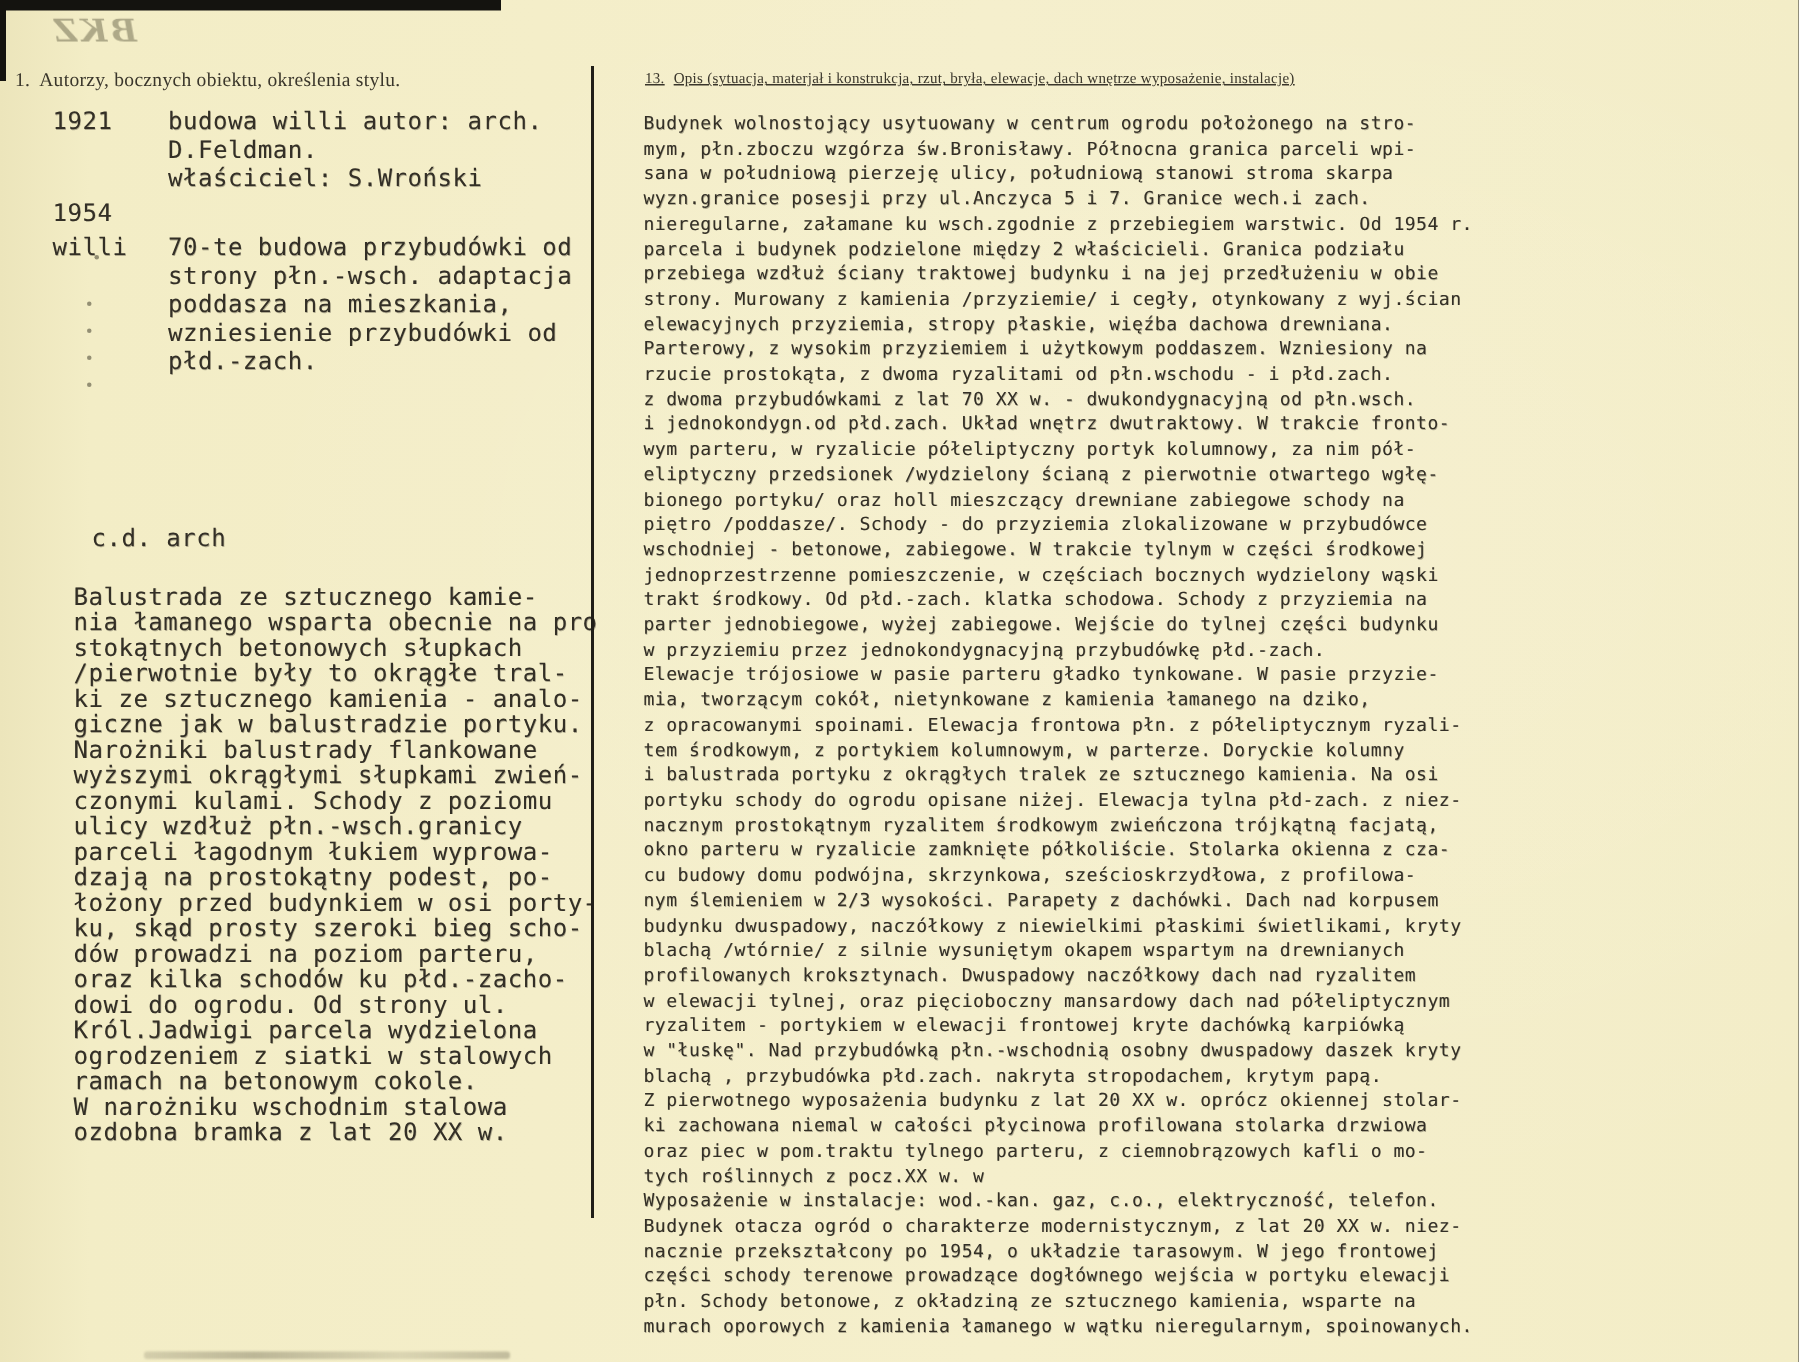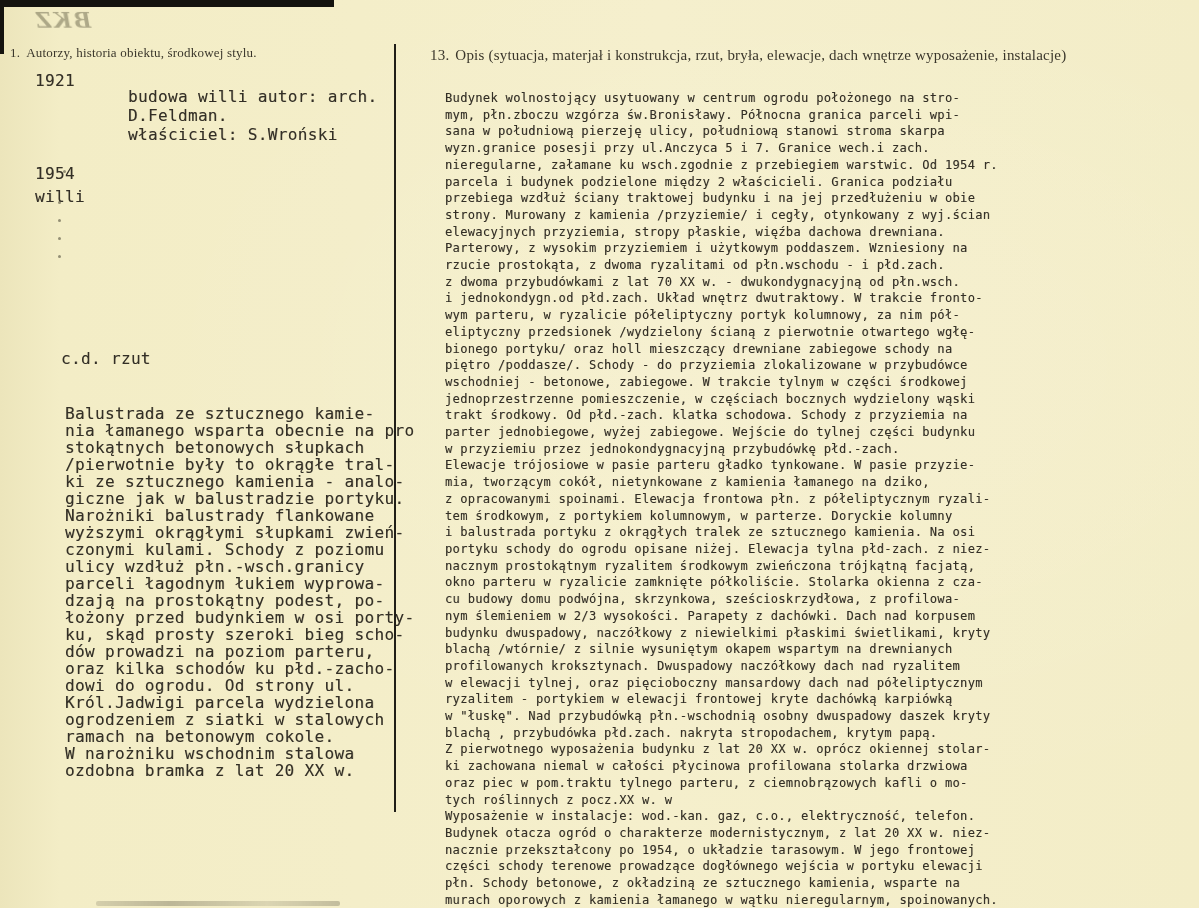--- a/index.html
+++ b/index.html
@@ -29,25 +29,25 @@
     filter:blur(0.5px);
     letter-spacing:2px;
   }
   
   .sec-header{
     position:absolute;
     font-family:"Liberation Serif","DejaVu Serif",serif;
     font-size:13px;color:#3a362b;letter-spacing:0.2px;white-space:nowrap;
   }
   .hdr-left{left:10px;top:45px;}
-  .hdr-right{left:430px;top:47px;font-size:15px;}
+  .hdr-right{left:430px;top:47px;font-size:10px;text-decoration:underline;}
   .sec-num{margin-right:6px;}
   
   .tw{color:#332f26;text-shadow:0.4px 0.4px 0 rgba(51,47,38,0.35);}
-  pre{margin:16px;font-family:inherit;white-space:pre;}
+  pre{margin:0;font-family:inherit;white-space:pre;}
   
   .history{position:absolute;left:35px;top:71px;font-size:16px;letter-spacing:0.35px;}
   .history .entry{display:flex;margin-bottom:4px;gap:24px;}
   .history .date{display:inline-block;width:53px;line-height:19px;flex:0 0 53px;}
   .history .lines{line-height:19px;}
   .cd-label{position:absolute;left:61px;top:349px;font-size:16px;letter-spacing:0.35px;}
   .para{position:absolute;left:49px;top:389px;font-size:16px;line-height:17px;letter-spacing:0.35px;}
   
   .dot{position:absolute;width:3px;height:3px;border-radius:50%;background:rgba(70,65,50,0.55);}
   .d1{left:63px;top:170px;}
@@ -63,45 +63,50 @@
 </head>
 <body>
 
 <div class="page">
 
   <div class="edge edge-top"></div>
   <div class="edge edge-left"></div>
   <div class="stamp">BKZ</div>
 
   <div class="sec-header hdr-left">
-    <span class="sec-num">1.</span><span>Autorzy, historia obiektu, środkowej stylu.</span>
+    <span class="sec-num">1.</span><span>Autorzy, bocznych obiektu, określenia stylu.</span>
   </div>
 
   <div class="history tw">
     <div class="entry">
       <span class="date">1921</span>
       <pre class="lines">budowa willi autor: arch.
 D.Feldman.
 właściciel: S.Wroński</pre>
     </div>
     <div class="entry">
       <span class="date">1954</span>
     </div>
     <div class="entry">
       <span class="date">willi</span>
+      <pre class="lines">70-te budowa przybudówki od
+strony płn.-wsch. adaptacja
+poddasza na mieszkania,
+wzniesienie przybudówki od
+płd.-zach.</pre>
     </div>
   </div>
 
   <span class="dot d1"></span>
   <span class="dot d2"></span>
   <span class="dot d3"></span>
   <span class="dot d4"></span>
   <span class="dot d5"></span>
 
-  <div class="cd-label tw">c.d. rzut</div>
+  <div class="cd-label tw">c.d. arch</div>
 
   <pre class="para tw">Balustrada ze sztucznego kamie-
 nia łamanego wsparta obecnie na pro
 stokątnych betonowych słupkach
 /pierwotnie były to okrągłe tral-
 ki ze sztucznego kamienia - analo-
 giczne jak w balustradzie portyku.
 Narożniki balustrady flankowane
 wyższymi okrągłymi słupkami zwień-
 czonymi kulami. Schody z poziomu

